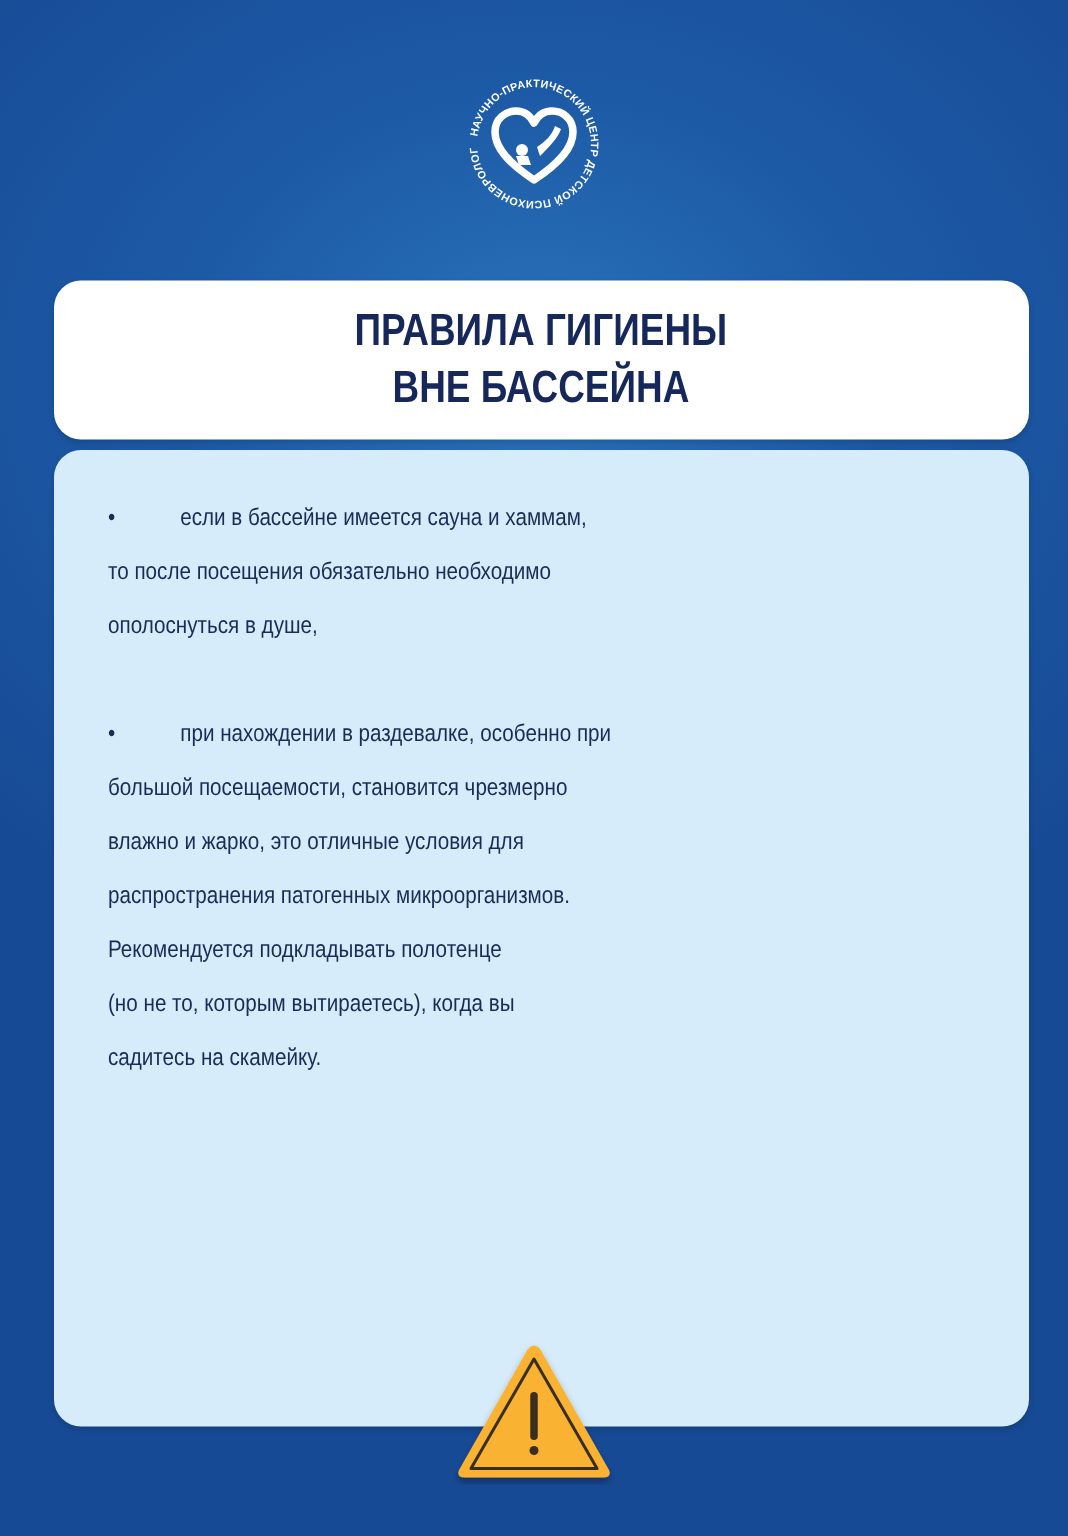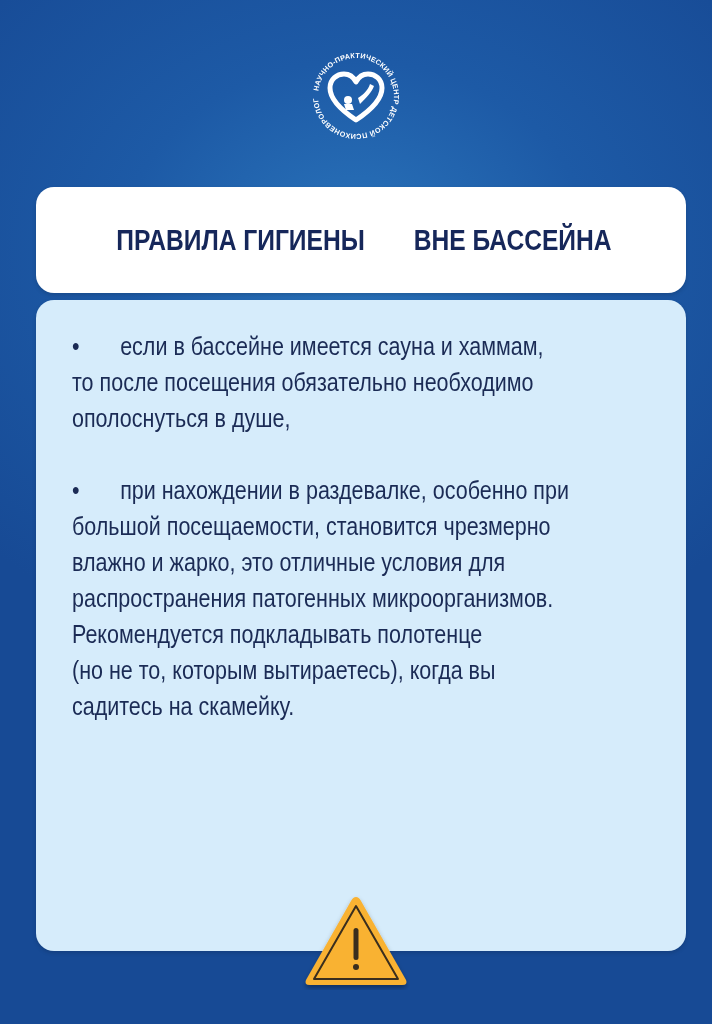--- a/index.html
+++ b/index.html
@@ -7,35 +7,35 @@
       width: 712px; height: 1024px; overflow: hidden; position: relative;
       background: radial-gradient(ellipse 520px 420px at 356px 250px, #2a74bb 0%, #1d5aa6 45%, #174a95 100%);
       font-family: "Liberation Sans", sans-serif;
     }
     .logo {
       position: absolute; left: 308px; top: 48px; width: 96px; height: 96px;
     }
     .title-card {
       position: absolute; left: 36px; top: 187px; width: 650px; height: 106px;
       background: #ffffff; border-radius: 18px;
-      display: flex; flex-direction: row; align-items: center; justify-content: center;
+      display: flex; flex-direction: column; align-items: center; justify-content: center;
       box-shadow: 0 2px 4px rgba(0,0,0,0.15);
     }
     .title-line {
       color: #16275a; font-weight: bold; font-size: 30px; line-height: 38px;
       transform: scaleX(0.82); letter-spacing: 0px; white-space: nowrap;
     }
     .content-card {
       position: absolute; left: 36px; top: 300px; width: 650px; height: 651px;
       background: #d6ecfb; border-radius: 18px;
       box-shadow: 0 2px 4px rgba(0,0,0,0.15);
     }
     .content-text {
       position: absolute; left: 36px; top: 28px; width: 600px;
-      color: #1b2b55; font-size: 25px; line-height: 36px;
+      color: #1b2b55; font-size: 16px; line-height: 36px;
     }
     .para { margin: 0 0 36px 0; }
     .line { display: block; white-space: nowrap; transform-origin: left center; transform: scaleX(0.86); }
     .bullet { display: inline-block; width: 56px; }
     .warning {
       position: absolute; left: 302px; top: 894px; width: 108px; height: 96px;
     }
   </style>
 </head>
 <body>

